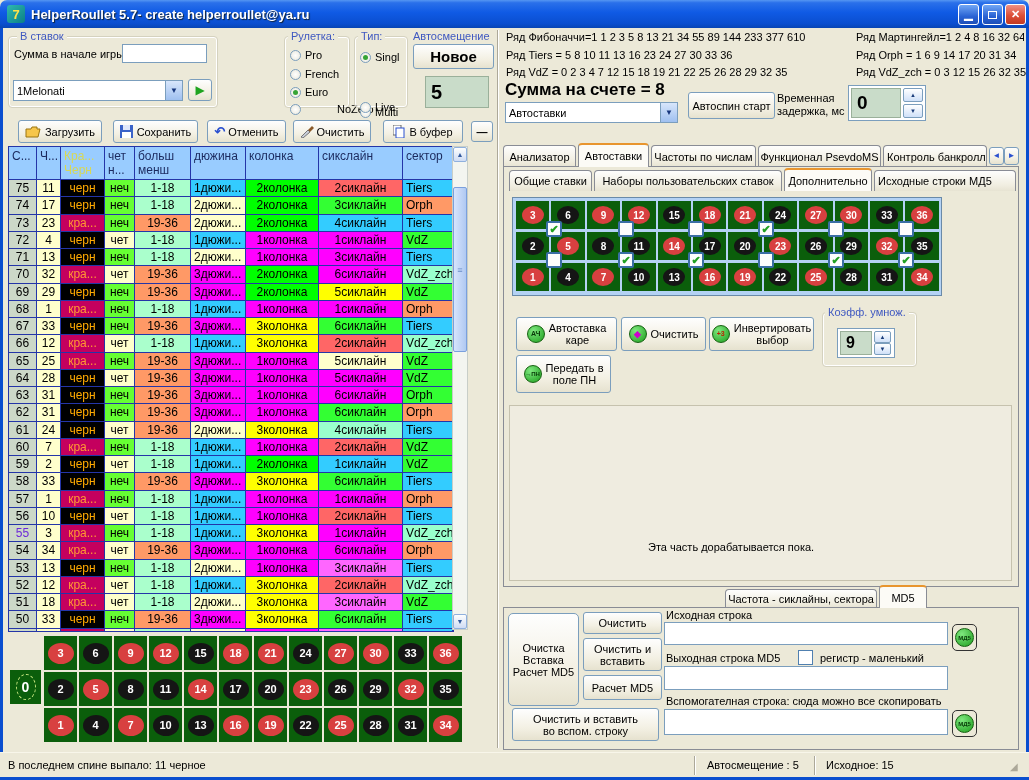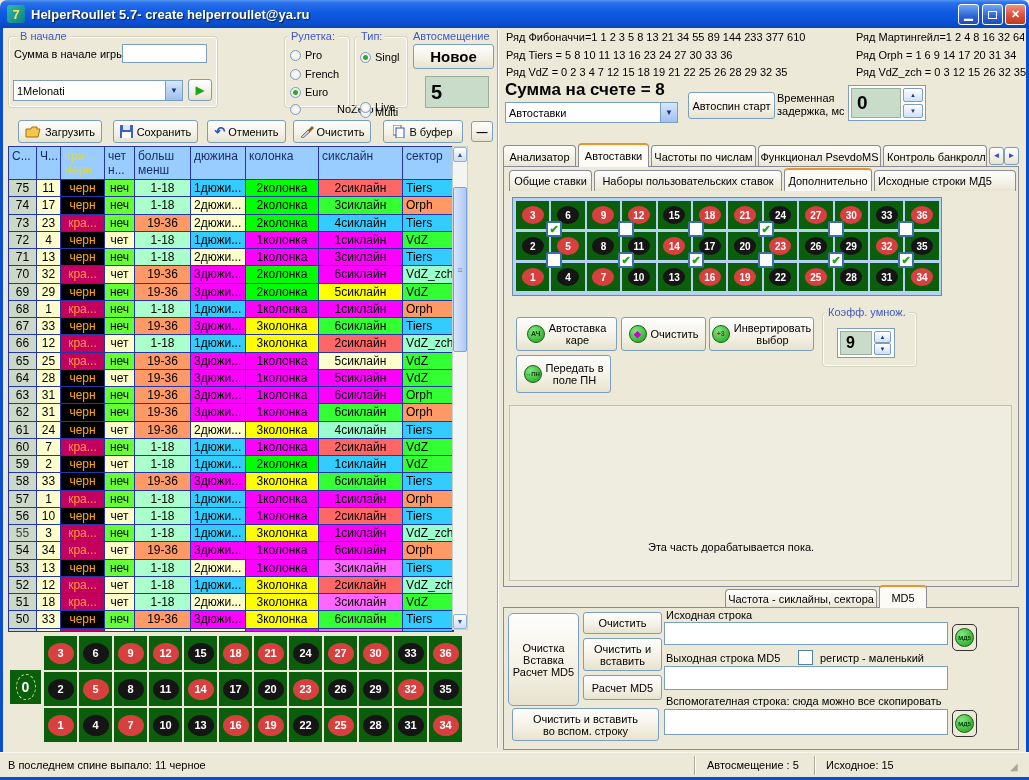--- a/index.html
+++ b/index.html
@@ -81,21 +81,21 @@
   <div class="titlebtn bluebtn" style="left:958px;">▁</div>
   <div class="titlebtn bluebtn" style="left:982px;">
       <span style="width:9px;height:8px;border:1px solid #fff;display:block;"></span>
     </div>
   <div class="titlebtn" id="closebtn" style="left:1005px;">✕</div>
   <div class="winedge" style="left:0;top:28px;width:3px;height:752px;"></div>
   <div class="winedge" style="left:1026px;top:28px;width:3px;height:752px;"></div>
   <div class="winedge" style="left:0;top:777px;width:1029px;height:3px;"></div>
 
   <div class="abs group" style="left:8px;top:36px;width:210px;height:72px;">
-    <span class="gcap">В начале</span>
+    <span class="gcap">В ставок</span>
     <div class="lbl" style="left:5px;top:11px;">Сумма в начале игры</div>
     <input class="tbox abs" style="left: 113px; top: 7px; width: 85px; height: 19px;" value="">
     <div class="combo abs" style="left:4px;top:43px;width:170px;height:21px;">
       <span class="val">1Melonati</span>
       <span class="arrow">▼</span>
     </div>
     <div class="xpbtn abs" style="left:179px;top:42px;width:24px;height:22px;color:#1fa41f;font-size:12px;">▶</div>
   </div>
 
   <div class="abs group" style="left:284px;top:36px;width:66px;height:72px;" id="group-roulette">
@@ -420,21 +420,21 @@
           <div class="tcell" style="width: 24px; background: rgb(255, 255, 204); color: rgb(0, 0, 0); justify-content: center;">10</div>
           <div class="tcell" style="width: 44px; background: rgb(0, 0, 0); color: rgb(255, 170, 0); justify-content: center;">черн</div>
           <div class="tcell" style="width: 30px; background: rgb(255, 255, 204); color: rgb(0, 0, 0); justify-content: center;">чет</div>
           <div class="tcell" style="width: 56px; background: rgb(170, 255, 204); color: rgb(0, 0, 0); justify-content: center;">1-18</div>
           <div class="tcell" style="width: 55px; background: rgb(51, 204, 255); color: rgb(0, 0, 0); justify-content: flex-start; padding-left: 3px;">1дюжи...</div>
           <div class="tcell" style="width: 73px; background: rgb(255, 0, 255); color: rgb(0, 0, 0); justify-content: center;">1колонка</div>
           <div class="tcell" style="width: 84px; background: rgb(255, 102, 102); color: rgb(0, 0, 0); justify-content: center;">2сиклайн</div>
           <div class="tcell" style="width: 50px; background: rgb(51, 204, 255); color: rgb(0, 0, 0); justify-content: flex-start; padding-left: 3px;">Tiers</div>
         </div>
         <div class="trow">
-          <div class="tcell" style="width: 28px; background: rgb(204, 216, 200); color: #404040; justify-content: center;">55</div>
+          <div class="tcell" style="width: 28px; background: rgb(204, 216, 200); color: #6d28d9; justify-content: center;">55</div>
           <div class="tcell" style="width: 24px; background: rgb(255, 255, 204); color: rgb(0, 0, 0); justify-content: center;">3</div>
           <div class="tcell" style="width: 44px; background: rgb(196, 0, 94); color: rgb(255, 153, 51); justify-content: center;">кра...</div>
           <div class="tcell" style="width: 30px; background: rgb(102, 255, 51); color: rgb(0, 0, 0); justify-content: center;">неч</div>
           <div class="tcell" style="width: 56px; background: rgb(170, 255, 204); color: rgb(0, 0, 0); justify-content: center;">1-18</div>
           <div class="tcell" style="width: 55px; background: rgb(51, 204, 255); color: rgb(0, 0, 0); justify-content: flex-start; padding-left: 3px;">1дюжи...</div>
           <div class="tcell" style="width: 73px; background: rgb(255, 255, 0); color: rgb(0, 0, 0); justify-content: center;">3колонка</div>
           <div class="tcell" style="width: 84px; background: rgb(255, 0, 255); color: rgb(0, 0, 0); justify-content: center;">1сиклайн</div>
           <div class="tcell" style="width: 50px; background: rgb(153, 255, 204); color: rgb(0, 0, 0); justify-content: flex-start; padding-left: 3px;">VdZ_zch</div>
         </div>
         <div class="trow">

